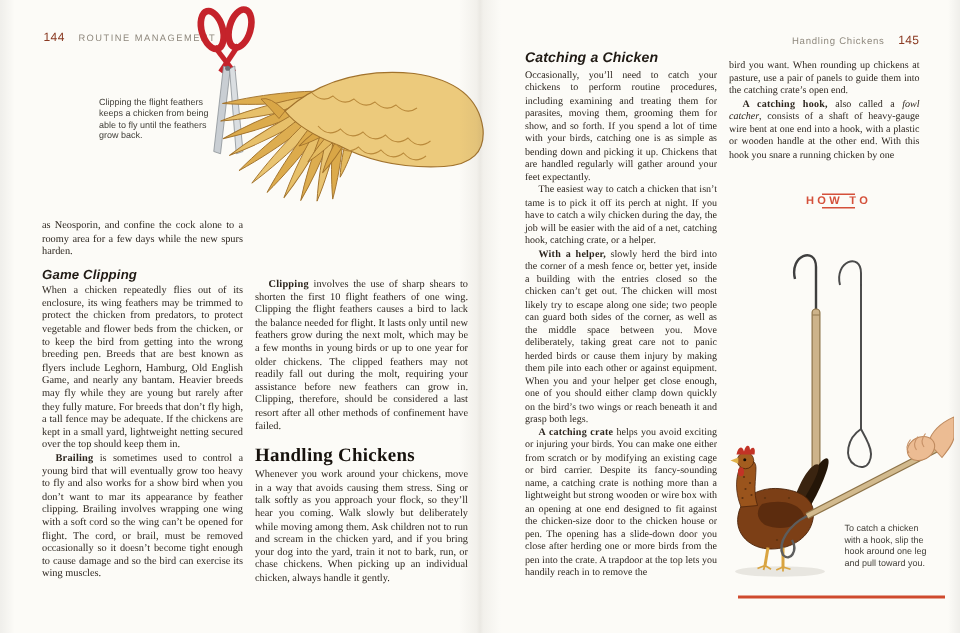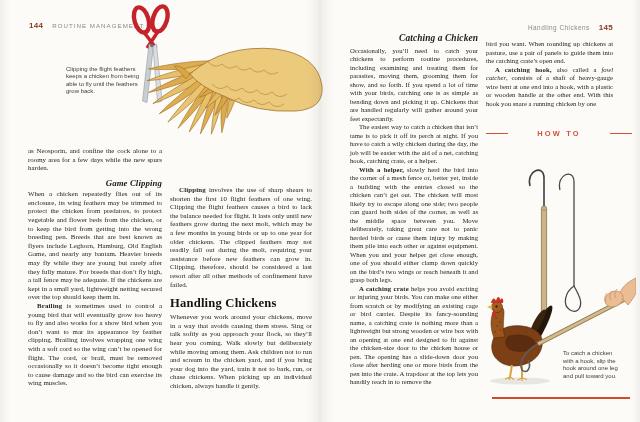--- a/index.html
+++ b/index.html
@@ -6,49 +6,49 @@
   .spread{position:relative;width:640px;height:422px;background:#fcfbf7;overflow:hidden;
           font-family:"Liberation Serif",serif;color:#2b241d;}
   .gutter{position:absolute;left:306px;top:0;width:28px;height:422px;pointer-events:none;
           background:linear-gradient(90deg,rgba(110,100,85,0) 0%,rgba(110,100,85,.07) 42%,rgba(110,100,85,.12) 50%,rgba(110,100,85,.07) 58%,rgba(110,100,85,0) 100%);}
   .edge-l{position:absolute;left:0;top:0;width:10px;height:422px;background:linear-gradient(90deg,rgba(0,0,0,.05),rgba(0,0,0,0));}
   .edge-r{position:absolute;right:0;top:0;width:8px;height:422px;background:linear-gradient(270deg,rgba(0,0,0,.05),rgba(0,0,0,0));}
 
   .hdr{position:absolute;font-family:"Liberation Sans",sans-serif;white-space:nowrap;}
   .lp-header{left:29px;top:14px;}
   .rp-header{right:27px;top:16px;text-align:right;}
-  .pageno{font-weight:bold;font-size:8px;color:#8a3a22;letter-spacing:.3px;}
+  .pageno{font-weight:normal;font-size:8px;color:#8a3a22;letter-spacing:.3px;}
   .lp-header .pageno{margin-right:9px;}
   .rp-header .pageno{margin-left:9px;}
   .runhead-caps{font-size:6.2px;color:#8f897e;letter-spacing:1px;text-transform:uppercase;}
   .runhead-mixed{font-size:6.4px;color:#8f897e;letter-spacing:.5px;}
 
   .col{position:absolute;font-size:6.9px;line-height:8.6px;text-align:justify;}
   .col p{margin:0;}
   .lcol1{left:28px;top:147px;width:134px;}
   .lcol2{left:170px;top:186px;width:142px;}
   .rcol1{left:350px;top:33px;width:128px;font-size:6.7px;line-height:8.5px;}
   .rcol2{left:486px;top:40px;width:127px;font-size:6.7px;line-height:8.5px;}
   .ind{text-indent:9px;}
-  .subhead{font-family:Liberation Serif, serif;font-style:italic;font-weight:bold;
-           font-size:8.8px;line-height:10px;margin:5px 0 2.5px;text-align:right;letter-spacing:.1px;color:#201a14;}
+  .subhead{font-family:Liberation Sans, sans-serif;font-style:italic;font-weight:bold;
+           font-size:8.8px;line-height:10px;margin:5px 0 2.5px;text-align:left;letter-spacing:.1px;color:#201a14;}
   .rcol1 .subhead{margin:0 0 3.5px;font-size:9.4px;}
   .chapterhead{font-family:"Liberation Serif",serif;font-weight:bold;font-size:12.6px;line-height:14px;
            margin:6.5px 0 3.5px;text-align:left;letter-spacing:.2px;color:#17120d;}
   b.lead{letter-spacing:.15px;}
 
   .fig-caption{position:absolute;left:66px;top:66px;width:76px;font-family:"Liberation Sans",sans-serif;
            font-size:6px;line-height:7.4px;color:#43403a;text-align:left;}
 
   .scissors{position:absolute;left:128px;top:4px;width:48px;height:104px;}
   .wing{position:absolute;left:128px;top:46px;width:196px;height:100px;}
 
   .sb-title{position:absolute;left:486px;top:129px;width:146px;font-family:"Liberation Sans",sans-serif;
            font-weight:bold;color:#d4503a;}
-  .sb-row{display:flex;align-items:center;justify-content:space-between;height:9.5px;}
+  .sb-row{display:flex;align-items:center;justify-content:space-between;height:9.5px;flex-direction:column;}
   .sb-line{font-size:7.4px;letter-spacing:2.2px;white-space:nowrap;}
   .sb-row1 .dash{width:22px;}
   .sb-row2 .dash{flex:1;}
   .dash{height:1px;background:#d4503a;}
   .sb-row2 .sb-line{margin:0 4px;}
 
   .hooks{position:absolute;left:518px;top:160px;width:70px;height:160px;}
   .catch-scene{position:absolute;left:480px;top:274px;width:156px;height:116px;}
   .sb-caption{position:absolute;left:563px;top:350px;width:60px;font-family:"Liberation Sans",sans-serif;
            font-size:6px;line-height:7.7px;color:#43403a;text-align:left;}

